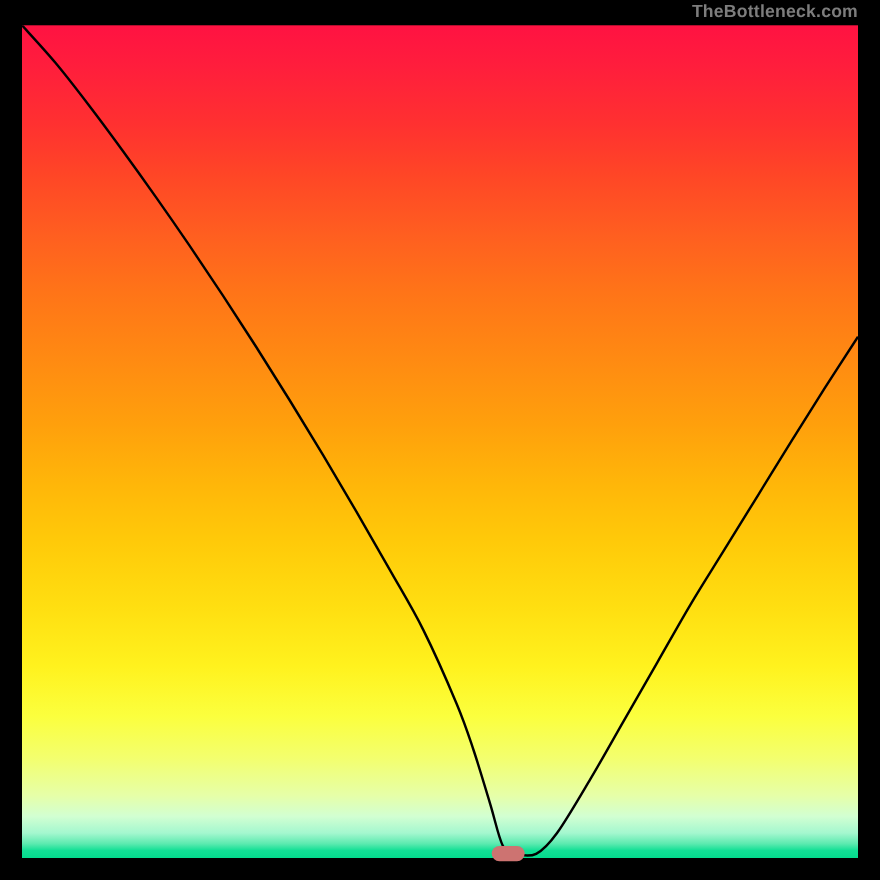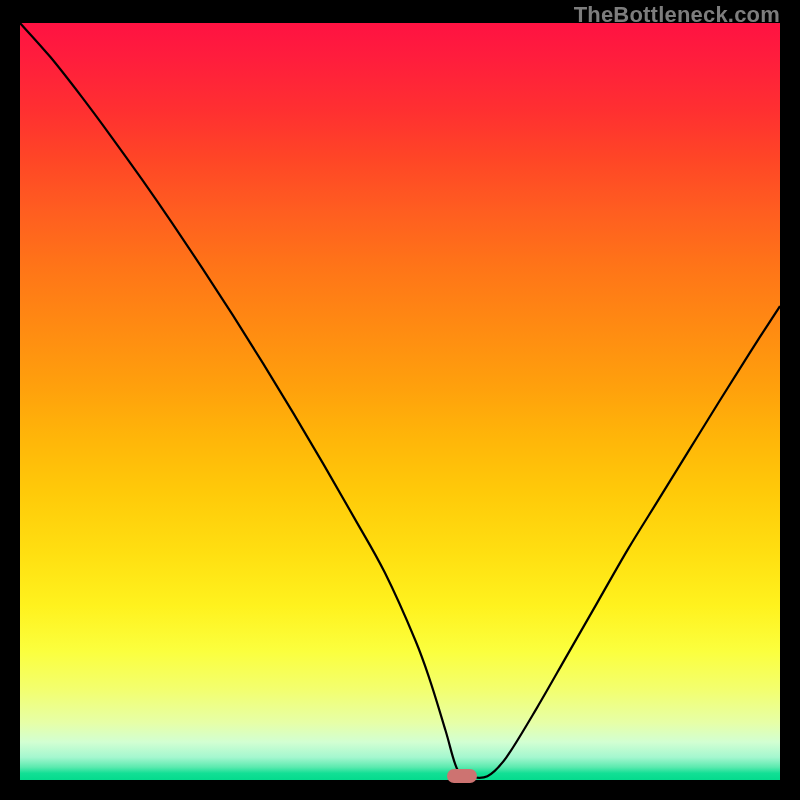--- a/index.html
+++ b/index.html
@@ -37,21 +37,21 @@
       #5beaaf 98.3%,
       #12df95 99.1%,
       #04db8d 100%
     );
   }
   .watermark {
     position: absolute;
     top: 2px;
     right: 20px;
     font-family: Arial, Helvetica, sans-serif;
-    font-size: 22px;
+    font-size: 16px;
     font-weight: bold;
     color: #7d7d7d;
     letter-spacing: 0.2px;
   }
   svg.curve {
     position: absolute;
     left: 0;
     top: 0;
     width: 760px;
     height: 757px;

